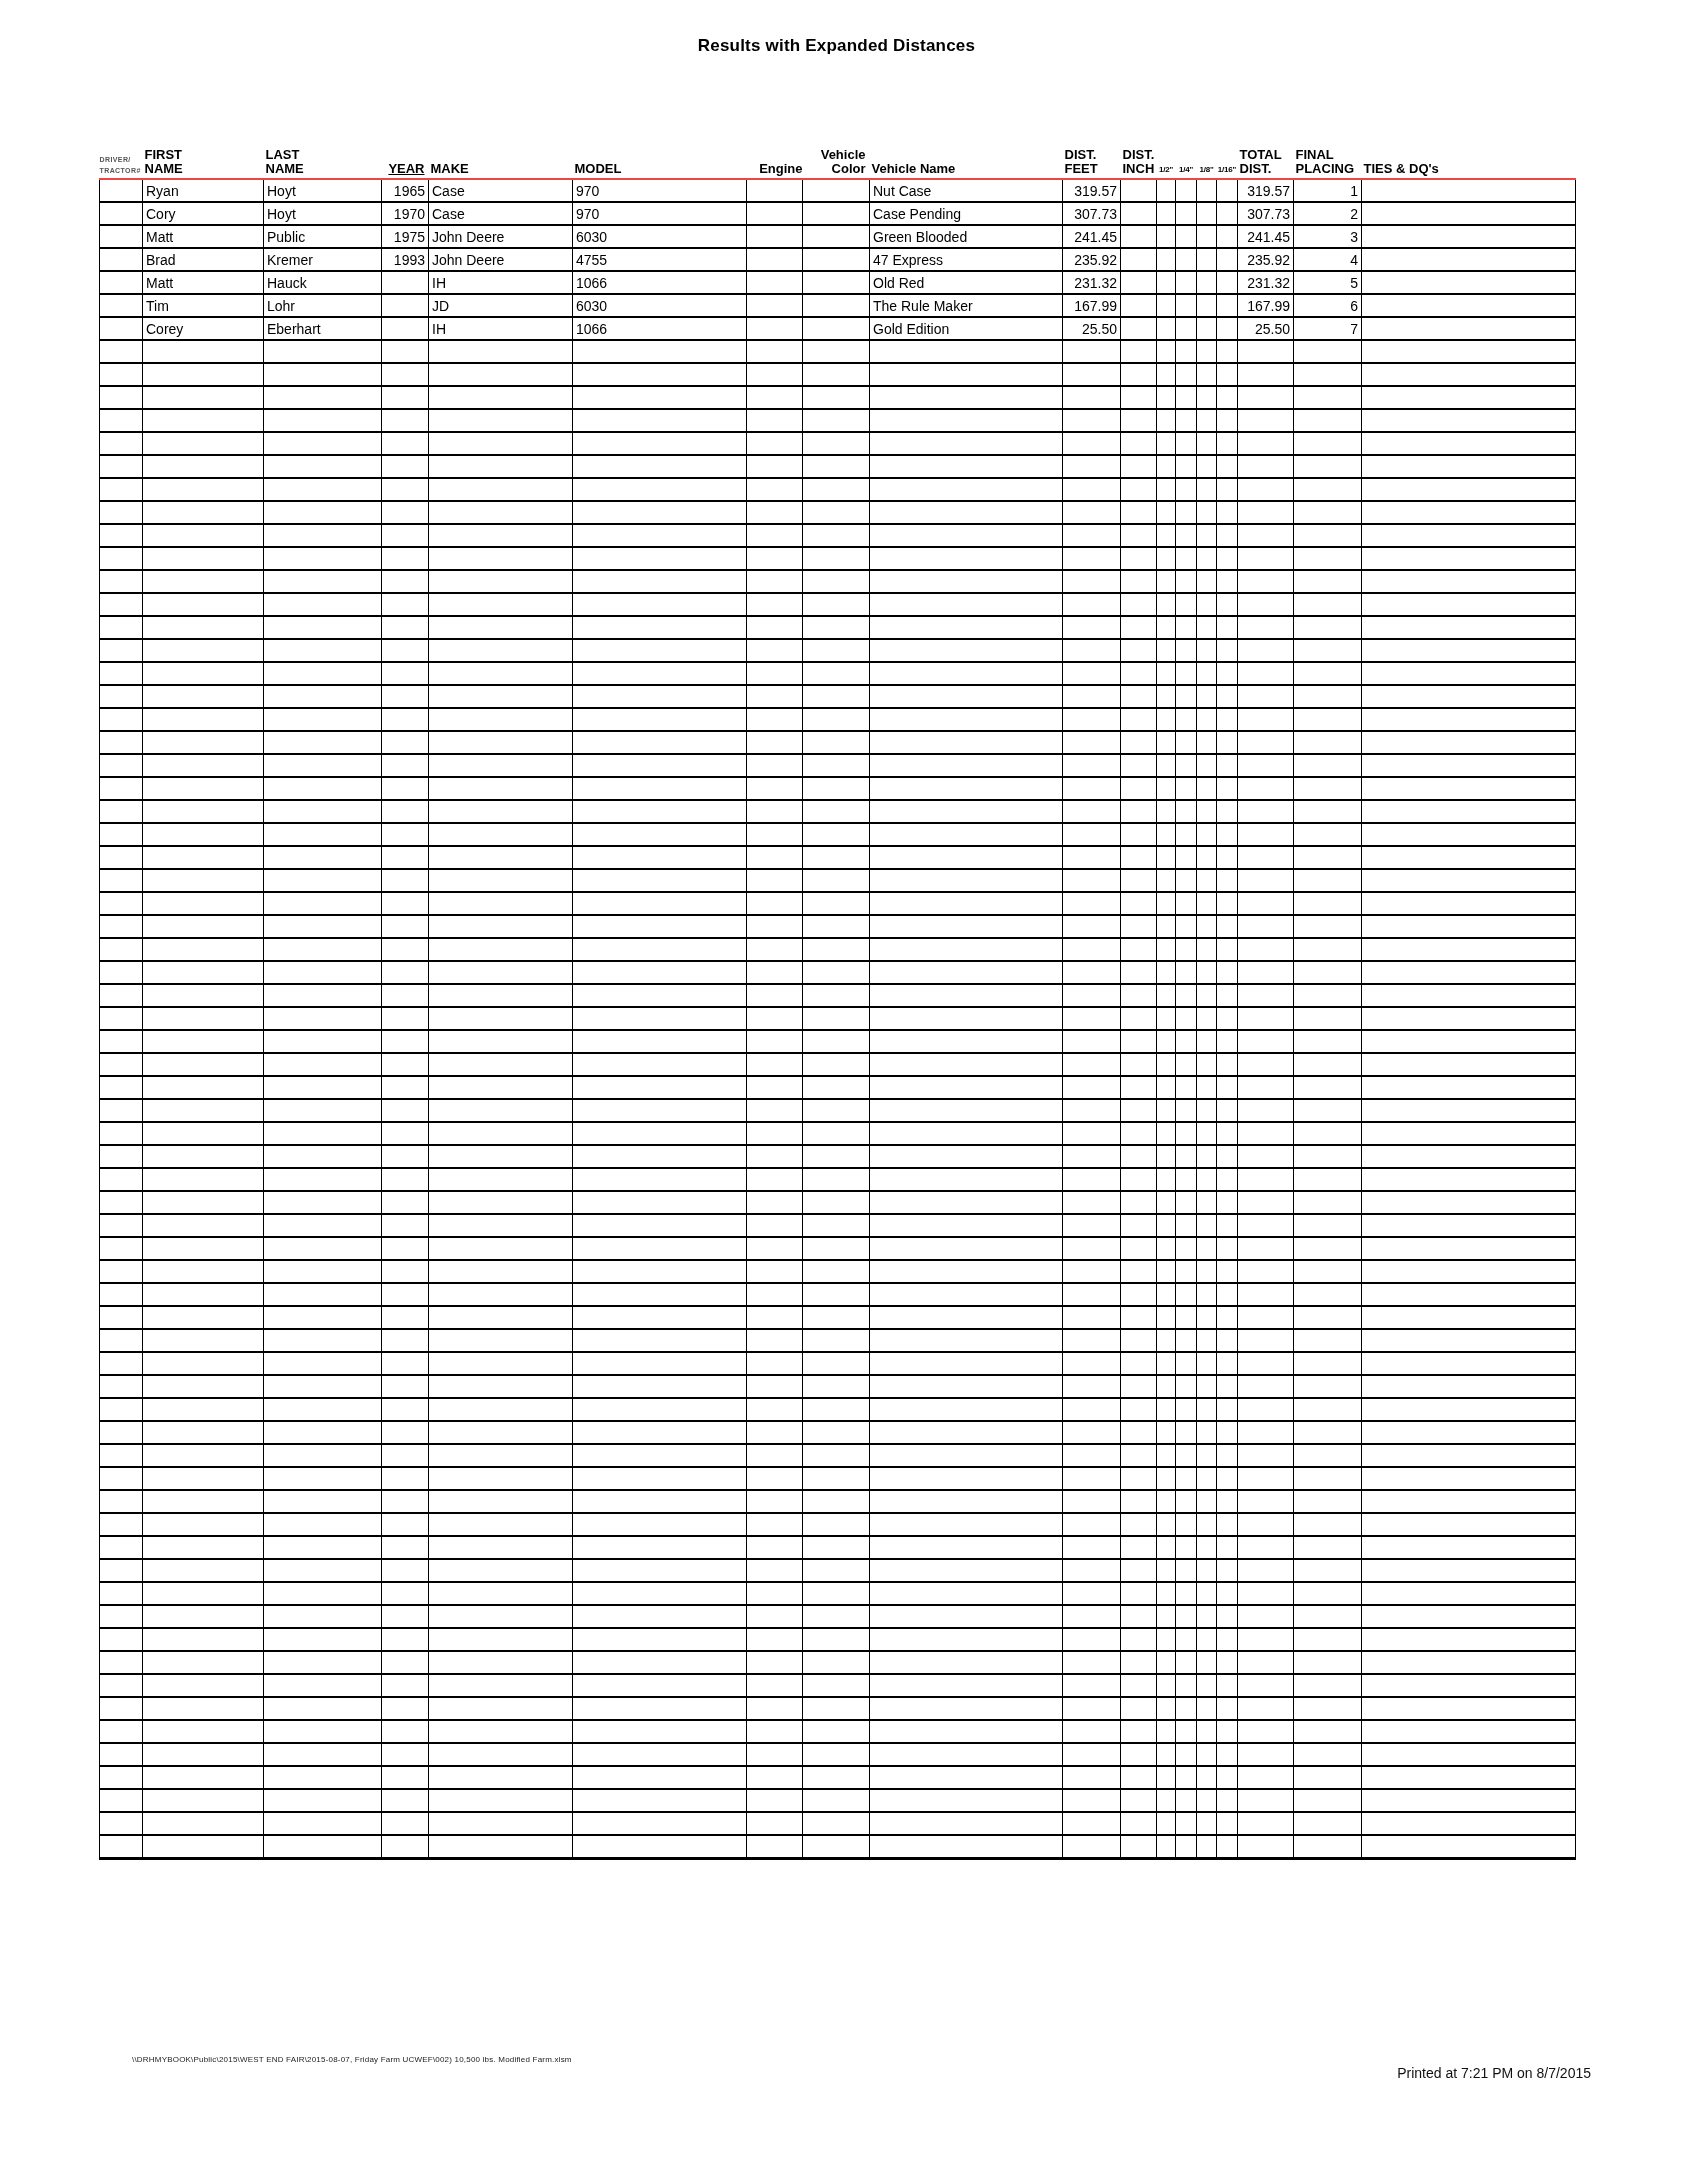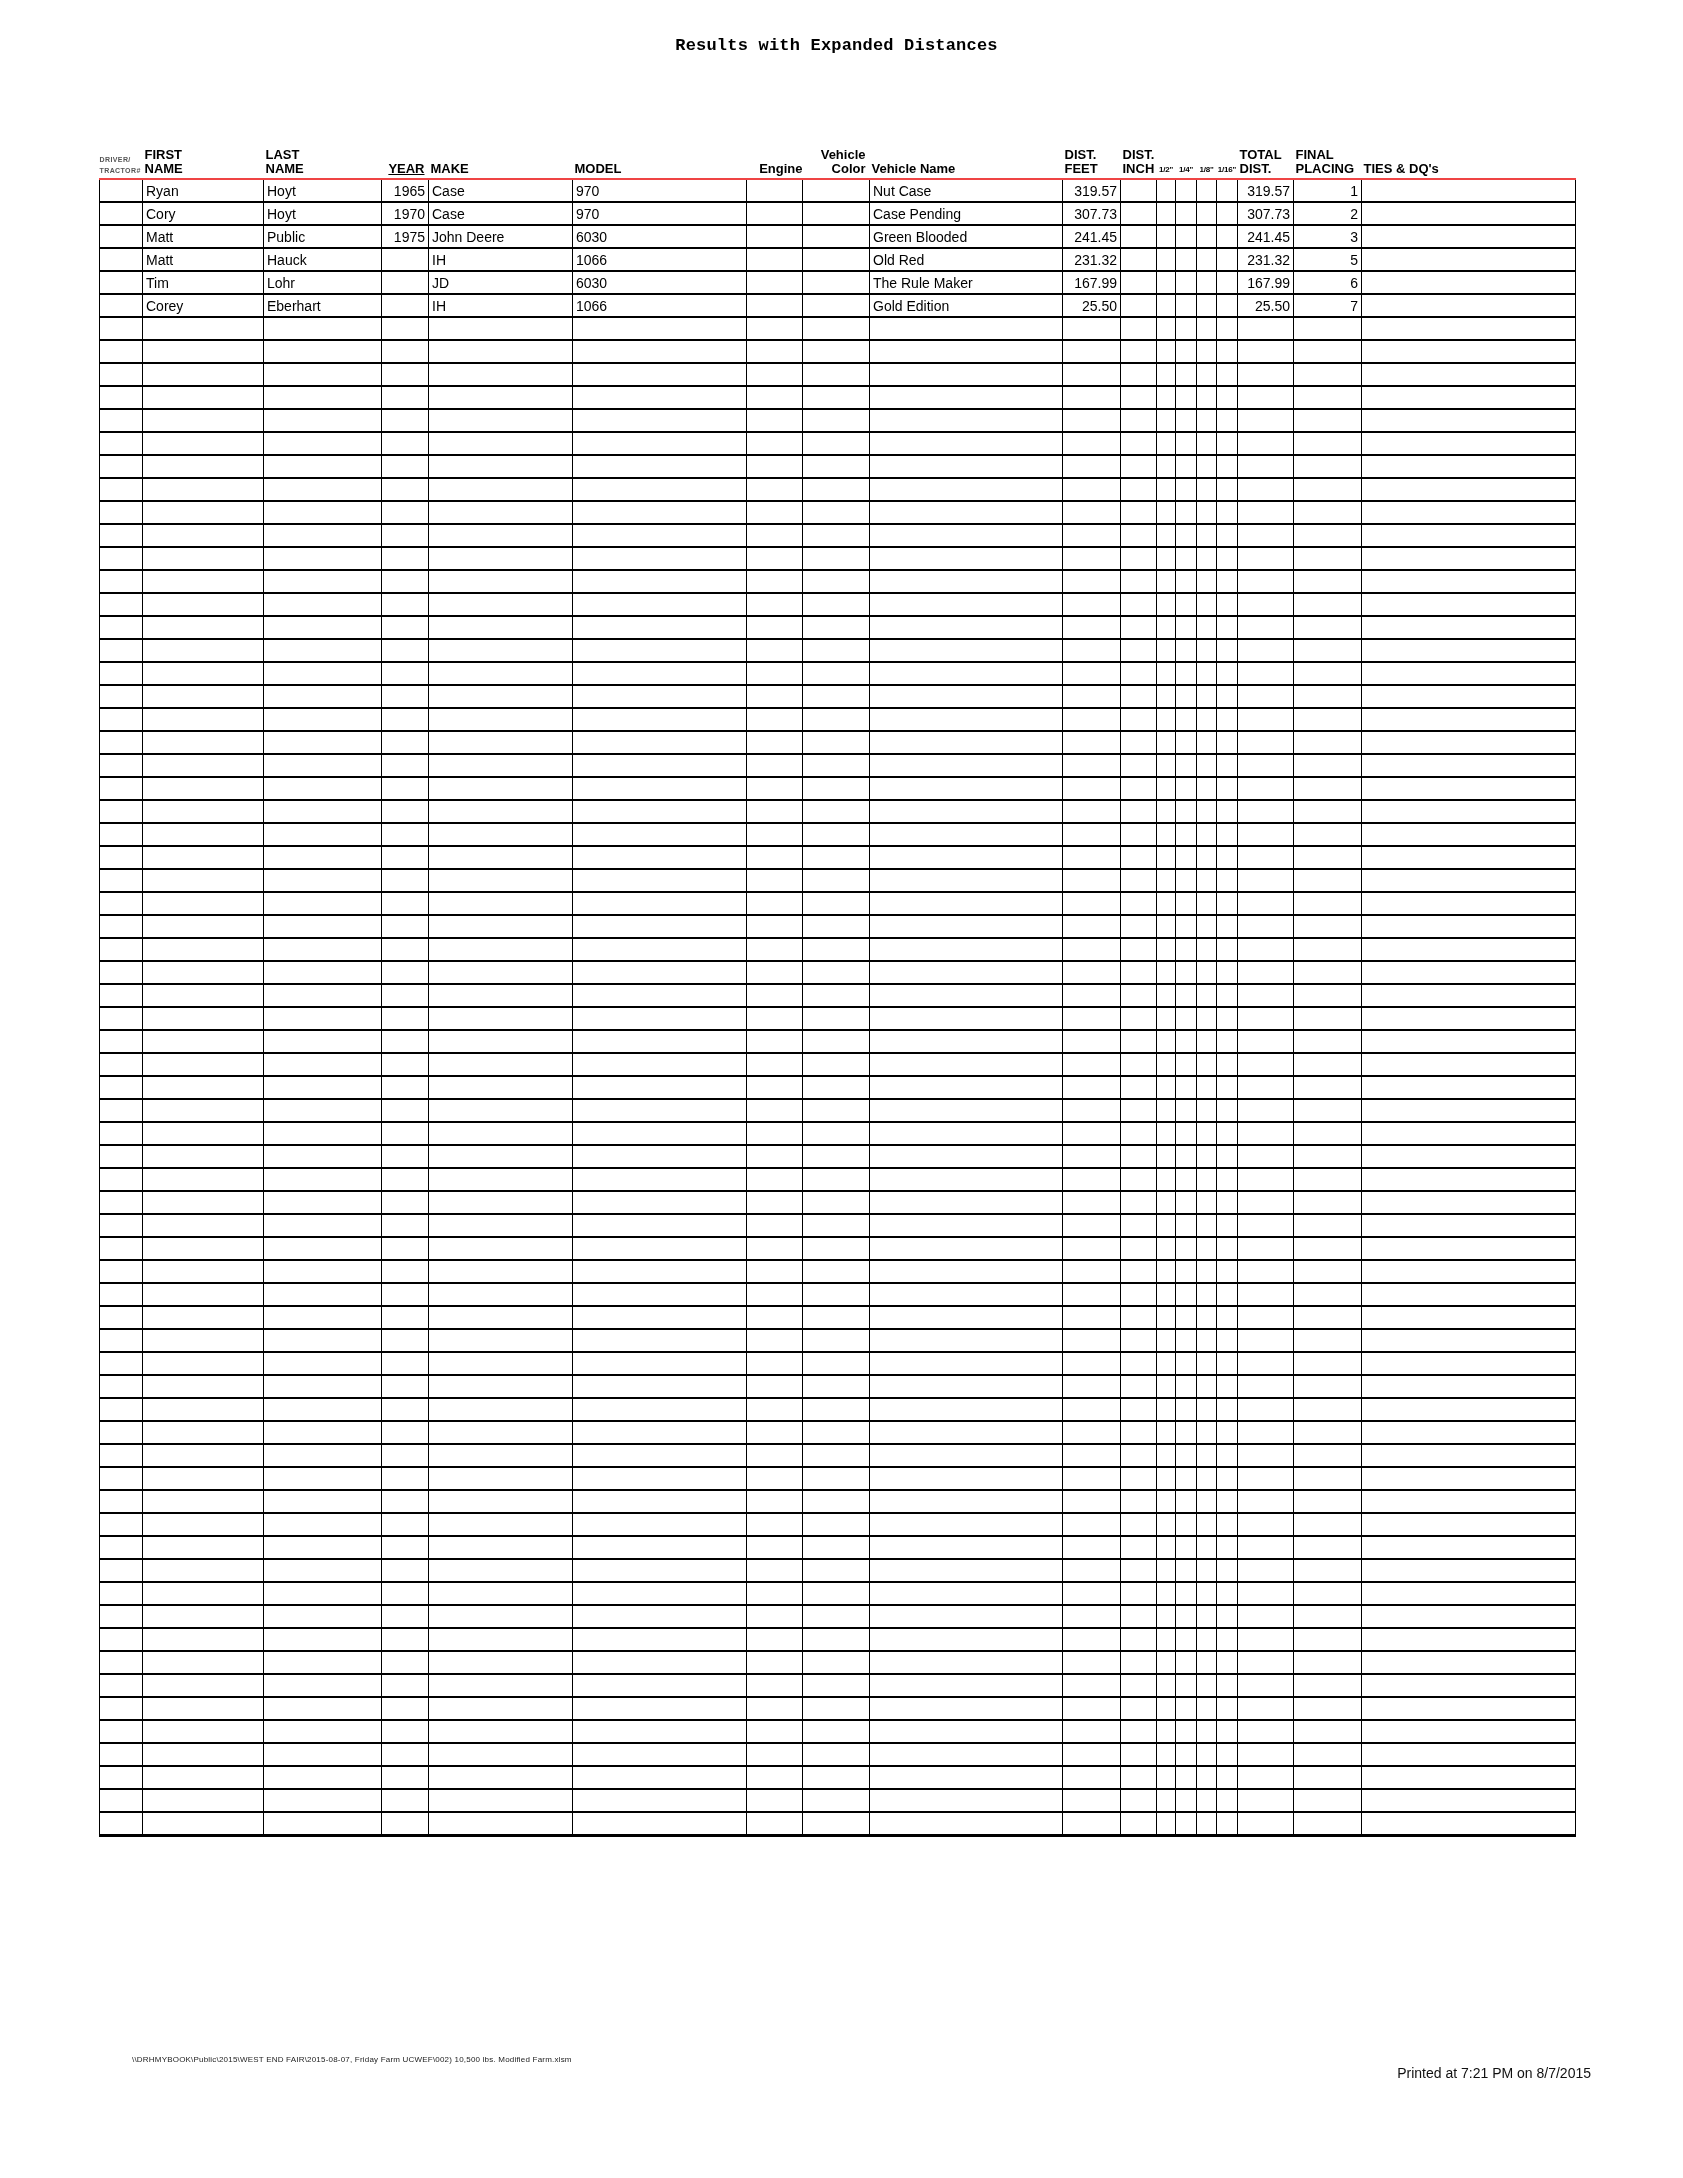--- a/index.html
+++ b/index.html
@@ -5,21 +5,20 @@
   html,body { margin:0; padding:0; background:#e8e8e8; }
   .page {
     position:relative; width:1683px; height:2178px;
     background:#ffffff; margin:0 auto; overflow:hidden;
     font-family:"Liberation Sans", sans-serif; color:#000;
   }
   .title-block {
     position:absolute; top:32px; left:99px; width:1475px;
     text-align:center; font-weight:bold; font-size:17px; line-height:28px;
     letter-spacing:0.2px;
-    font-family:Liberation Mono, monospace;
   }
   table.results {
     position:absolute; left:99px; top:139px; width:1475px;
     border-collapse:collapse; table-layout:fixed;
     font-size:14px;
   }
   thead th {
     border:none; border-bottom:2px solid #ef4444;
     height:36px; vertical-align:bottom; text-align:left;
     font-weight:bold; font-size:13px; line-height:1.08;
@@ -170,20 +169,40 @@
           <td></td>
           <td></td>
           <td></td>
           <td></td>
           <td>241.45</td>
           <td>3</td>
           <td></td>
         </tr>
         <tr>
           <td></td>
+          <td>Brad</td>
+          <td>Kremer</td>
+          <td>1993</td>
+          <td>John Deere</td>
+          <td>4755</td>
+          <td></td>
+          <td></td>
+          <td>47 Express</td>
+          <td>235.92</td>
+          <td></td>
+          <td></td>
+          <td></td>
+          <td></td>
+          <td></td>
+          <td>235.92</td>
+          <td>4</td>
+          <td></td>
+        </tr>
+        <tr>
+          <td></td>
           <td>Matt</td>
           <td>Hauck</td>
           <td></td>
           <td>IH</td>
           <td>1066</td>
           <td></td>
           <td></td>
           <td>Old Red</td>
           <td>231.32</td>
           <td></td>

